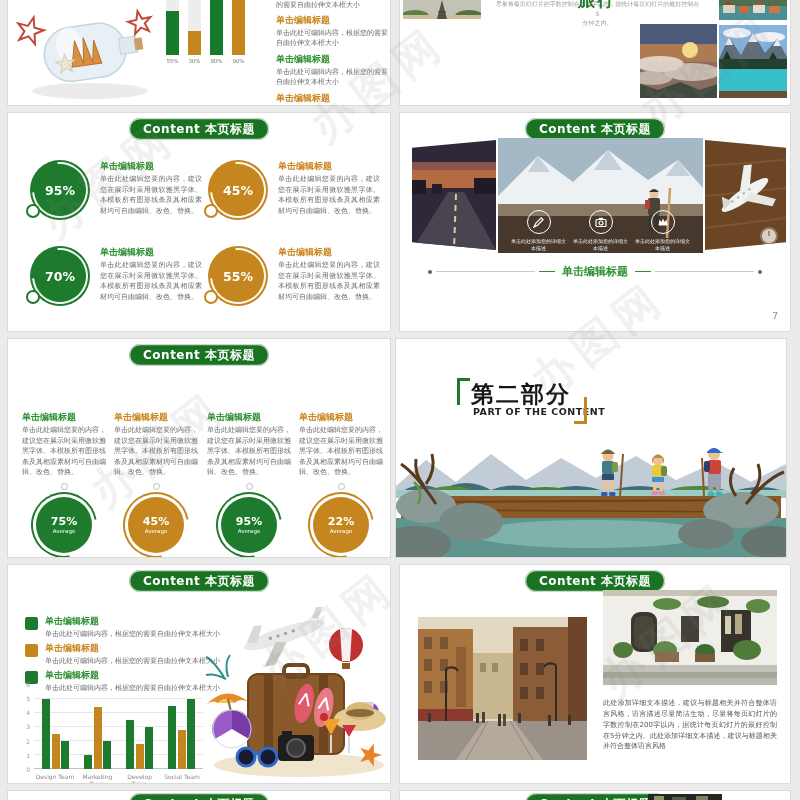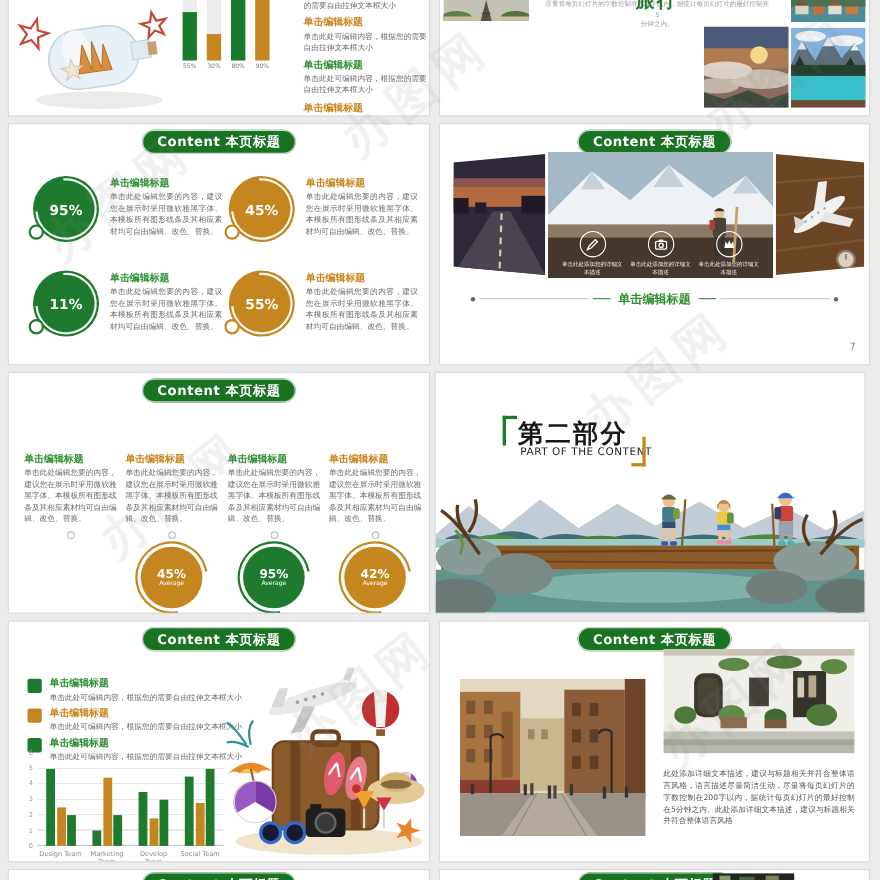--- a/index.html
+++ b/index.html
@@ -54,21 +54,21 @@
 .car-caps span{width:56px;font-size:5px;color:#fff;opacity:.92;text-align:center;line-height:1.3;word-break:break-all}
 .divider{position:absolute;left:28px;right:28px;top:151px;display:flex;align-items:center;gap:4px}
 .ddot{width:4px;height:4px;border-radius:50%;background:#666;flex:none}
 .dline{flex:1;height:1px;background:#c9c9c9}
 .dsh{width:16px;height:1.5px;background:#2f8f33;flex:none}
 .dlabel{font-size:11px;font-weight:bold;color:#2f8f33;padding:0 3px;white-space:nowrap}
 .car-para{position:absolute;left:64px;right:64px;top:172px;font-size:7px;color:#777;line-height:1.65;text-align:justify}
 .pagenum{position:absolute;right:12px;top:198px;font-size:9px;color:#888}
 
 .sec-title{position:absolute;left:75px;top:40px;font-size:23px;font-weight:800;color:#161616;letter-spacing:2px}
-.sec-sub{position:absolute;left:77px;top:67px;font-size:9.5px;font-weight:normal;color:#222;letter-spacing:.5px}
+.sec-sub{position:absolute;left:77px;top:67px;font-size:9.5px;font-weight:bold;color:#222;letter-spacing:.5px}
 .br-tl{position:absolute;left:61px;top:39px;width:13px;height:27px;border-top:3px solid #1d7a2c;border-left:3px solid #1d7a2c}
 .br-br{position:absolute;left:178px;top:58px;width:13px;height:27px;border-bottom:3px solid #c5861f;border-right:3px solid #c5861f}
 
 .gitem{position:absolute;display:flex;gap:7px;width:200px}
 .sq{width:13px;height:13px;border-radius:2px;margin-top:2px;flex:none}
 .sq.green{background:#1e7b2d}.sq.gold{background:#c5861f}
 .gchart{position:absolute;left:10px;top:118px;width:185px;height:100px}
 .gc-grid{position:absolute;left:16px;top:2px;right:0;height:84px;border-bottom:1px solid #c2c2c2;
   background:repeating-linear-gradient(to top,transparent 0,transparent 13px,#e7e7e7 13px,#e7e7e7 14px)}
 .gc-ylab{position:absolute;left:0;top:-2px;height:92px;width:12px;display:flex;flex-direction:column;
@@ -229,21 +229,21 @@
           <span>45%</span>
           <span class="dot"></span>
         </div>
       <div class="txt">
           <div class="item-title t-gold">单击编辑标题</div>
         <div class="body-sm">单击此处编辑您要的内容，建议您在展示时采用微软雅黑字体。本模板所有图形线条及其相应素材均可自由编辑、改色、替换。</div>
         </div>
     </div>
     <div class="stat" style="left:22px;top:133px">
       <div class="circ green">
-          <span>11%</span>
+          <span>70%</span>
           <span class="dot"></span>
         </div>
       <div class="txt">
           <div class="item-title t-green">单击编辑标题</div>
         <div class="body-sm">单击此处编辑您要的内容，建议您在展示时采用微软雅黑字体。本模板所有图形线条及其相应素材均可自由编辑、改色、替换。</div>
         </div>
     </div>
     <div class="stat" style="left:200px;top:133px">
       <div class="circ gold">
           <span>55%</span>
@@ -349,20 +349,24 @@
     <div class="pagenum">7</div>
   </section>
 
   <section class="card" style="left:8px;top:339px;width:382px;height:218px">
     <div class="pill" style="top:5px">Content 本页标题</div>
 
     <div class="ecol" style="left:14px">
       <div class="item-title t-green">单击编辑标题</div>
       <div class="body-sm">单击此处编辑您要的内容，建议您在展示时采用微软雅黑字体。本模板所有图形线条及其相应素材均可自由编辑、改色、替换。</div>
       <div class="mini-dot"></div>
+      <div class="avg green">
+        <span class="pct">75%</span>
+        <span class="sub">Average</span>
+        </div>
     </div>
     <div class="ecol" style="left:106px">
       <div class="item-title t-gold">单击编辑标题</div>
       <div class="body-sm">单击此处编辑您要的内容，建议您在展示时采用微软雅黑字体。本模板所有图形线条及其相应素材均可自由编辑、改色、替换。</div>
       <div class="mini-dot"></div>
       <div class="avg gold">
         <span class="pct">45%</span>
         <span class="sub">Average</span>
         </div>
     </div>
@@ -373,21 +377,21 @@
       <div class="avg green">
         <span class="pct">95%</span>
         <span class="sub">Average</span>
         </div>
     </div>
     <div class="ecol" style="left:291px">
       <div class="item-title t-gold">单击编辑标题</div>
       <div class="body-sm">单击此处编辑您要的内容，建议您在展示时采用微软雅黑字体。本模板所有图形线条及其相应素材均可自由编辑、改色、替换。</div>
       <div class="mini-dot"></div>
       <div class="avg gold">
-        <span class="pct">42%</span>
+        <span class="pct">22%</span>
         <span class="sub">Average</span>
         </div>
     </div>
   </section>
 
   <section class="card" style="left:396px;top:339px;width:390px;height:218px">
     <span class="br-tl"></span>
     <div class="sec-title">第二部分</div>
     <div class="sec-sub">PART OF THE CONTENT</div>
     <span class="br-br"></span>

